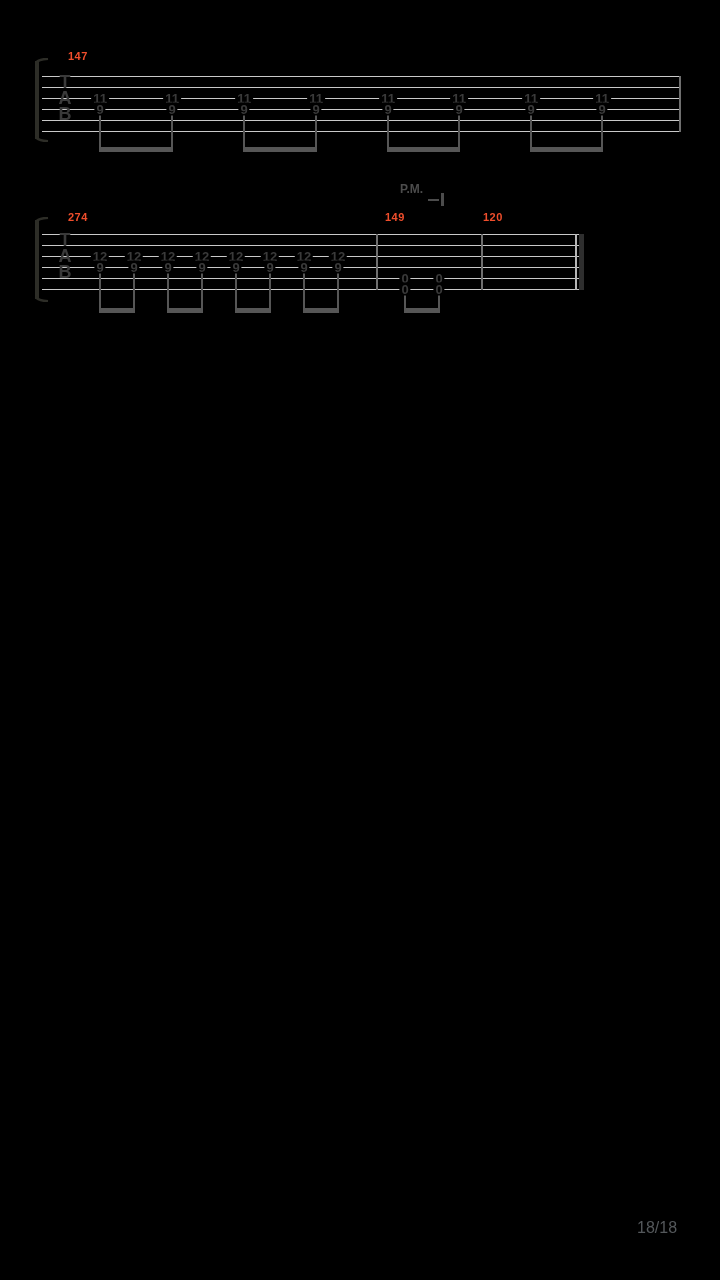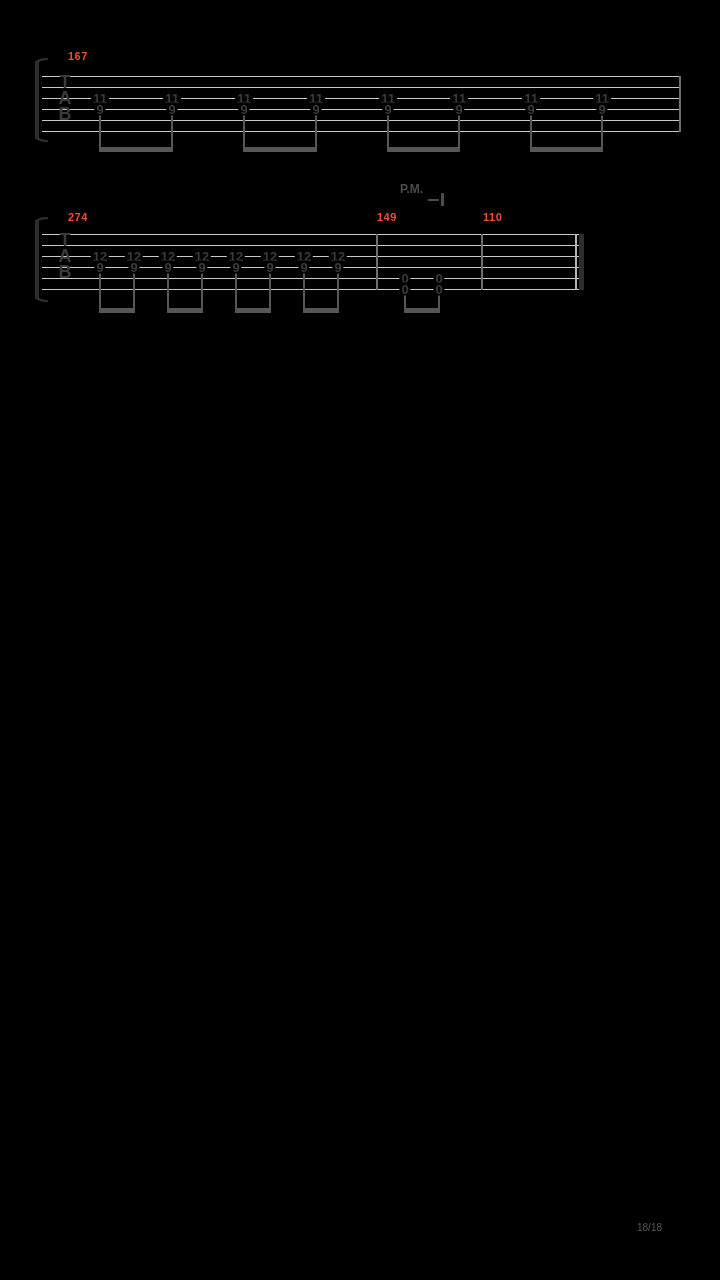--- a/index.html
+++ b/index.html
@@ -18,21 +18,21 @@
     background:#000;padding:0 2px;white-space:nowrap;
   }
   .measure-number{
     position:absolute;font-weight:bold;font-size:11px;line-height:13px;letter-spacing:.5px;
   }
   .clef{position:absolute;display:flex;flex-direction:column;align-items:center;}
   .clef span{font-weight:bold;font-size:18px;line-height:16px;letter-spacing:0;}
   .pm-label{position:absolute;font-weight:bold;font-size:12px;line-height:12px;}
   .pm-dash{position:absolute;height:2px;}
   .pm-tick{position:absolute;width:3px;height:13px;}
-  #page-indicator{position:absolute;font-size:10px;line-height:14px;}
+  #page-indicator{position:absolute;font-size:16px;line-height:14px;}
 </style>
 </head>
 <body>
 
 <div id="tab-page" style="background: rgb(0, 0, 0);">
   <div id="notation">
       <div class="abs" style="left: 0px; top: 0px;">
         <div class="abs" style="left: 33px; top: 58px;"><svg width="16" height="84" viewBox="0 0 16 84" xmlns="http://www.w3.org/2000/svg">
             <line x1="4" y1="3" x2="4" y2="81" stroke="#2d2d27" stroke-width="4"></line>
             <path d="M3 5 Q4.5 1.5 15 0.8" fill="none" stroke="#2d2d27" stroke-width="2.6"></path>
@@ -42,21 +42,21 @@
         <div class="staff-line" style="left: 42px; top: 87px; width: 639px; background: rgb(201, 201, 201);"></div>
         <div class="staff-line" style="left: 42px; top: 98px; width: 639px; background: rgb(201, 201, 201);"></div>
         <div class="staff-line" style="left: 42px; top: 109px; width: 639px; background: rgb(201, 201, 201);"></div>
         <div class="staff-line" style="left: 42px; top: 120px; width: 639px; background: rgb(201, 201, 201);"></div>
         <div class="staff-line" style="left: 42px; top: 131px; width: 639px; background: rgb(201, 201, 201);"></div>
         <div class="clef" style="left: 52px; top: 74px; width: 26px; color: rgb(58, 58, 58);">
           <span>T</span>
           <span>A</span>
           <span>B</span>
         </div>
-        <div class="measure-number" style="left: 68px; top: 50px; color: rgb(240, 78, 44);">167</div>
+        <div class="measure-number" style="left: 68px; top: 50px; color: rgb(240, 78, 44);">147</div>
         <div class="barline" style="left: 679px; top: 76px; height: 56px; background: rgb(111, 111, 111);"></div>
         <div class="stem" style="left: 99px; top: 98px; height: 54px; background: rgb(86, 86, 86);"></div>
         <div class="stem" style="left: 171px; top: 98px; height: 54px; background: rgb(86, 86, 86);"></div>
         <div class="beam" style="left: 99px; top: 147px; width: 74px; background: rgb(86, 86, 86);"></div>
         <div class="stem" style="left: 243px; top: 98px; height: 54px; background: rgb(86, 86, 86);"></div>
         <div class="stem" style="left: 315px; top: 98px; height: 54px; background: rgb(86, 86, 86);"></div>
         <div class="beam" style="left: 243px; top: 147px; width: 74px; background: rgb(86, 86, 86);"></div>
         <div class="stem" style="left: 387px; top: 98px; height: 54px; background: rgb(86, 86, 86);"></div>
         <div class="stem" style="left: 458px; top: 98px; height: 54px; background: rgb(86, 86, 86);"></div>
         <div class="beam" style="left: 387px; top: 147px; width: 73px; background: rgb(86, 86, 86);"></div>
@@ -107,22 +107,22 @@
         <div class="staff-line" style="left: 42px; top: 256px; width: 542px; background: rgb(201, 201, 201);"></div>
         <div class="staff-line" style="left: 42px; top: 267px; width: 542px; background: rgb(201, 201, 201);"></div>
         <div class="staff-line" style="left: 42px; top: 278px; width: 542px; background: rgb(201, 201, 201);"></div>
         <div class="staff-line" style="left: 42px; top: 289px; width: 542px; background: rgb(201, 201, 201);"></div>
         <div class="clef" style="left: 52px; top: 232px; width: 26px; color: rgb(58, 58, 58);">
           <span>T</span>
           <span>A</span>
           <span>B</span>
         </div>
         <div class="measure-number" style="left: 68px; top: 211px; color: rgb(240, 78, 44);">274</div>
-        <div class="measure-number" style="left: 377px; top: 211px; color: rgb(240, 78, 44);">149</div>
-        <div class="measure-number" style="left: 483px; top: 211px; color: rgb(240, 78, 44);">110</div>
+        <div class="measure-number" style="left: 385px; top: 211px; color: rgb(240, 78, 44);">149</div>
+        <div class="measure-number" style="left: 483px; top: 211px; color: rgb(240, 78, 44);">120</div>
         <div class="barline" style="left: 376px; top: 234px; height: 56px; background: rgb(111, 111, 111);"></div>
         <div class="barline" style="left: 481px; top: 234px; height: 56px; background: rgb(111, 111, 111);"></div>
         <div class="barline" style="left: 575px; top: 234px; height: 56px; background: rgb(181, 181, 181);"></div>
         <div class="abs" style="left: 579px; top: 234px; width: 5px; height: 56px; background: rgb(46, 46, 46);"></div>
         <div class="stem" style="left: 99px; top: 256px; height: 57px; background: rgb(86, 86, 86);"></div>
         <div class="stem" style="left: 133px; top: 256px; height: 57px; background: rgb(86, 86, 86);"></div>
         <div class="beam" style="left: 99px; top: 308px; width: 36px; background: rgb(86, 86, 86);"></div>
         <div class="stem" style="left: 167px; top: 256px; height: 57px; background: rgb(86, 86, 86);"></div>
         <div class="stem" style="left: 201px; top: 256px; height: 57px; background: rgb(86, 86, 86);"></div>
         <div class="beam" style="left: 167px; top: 308px; width: 36px; background: rgb(86, 86, 86);"></div>

